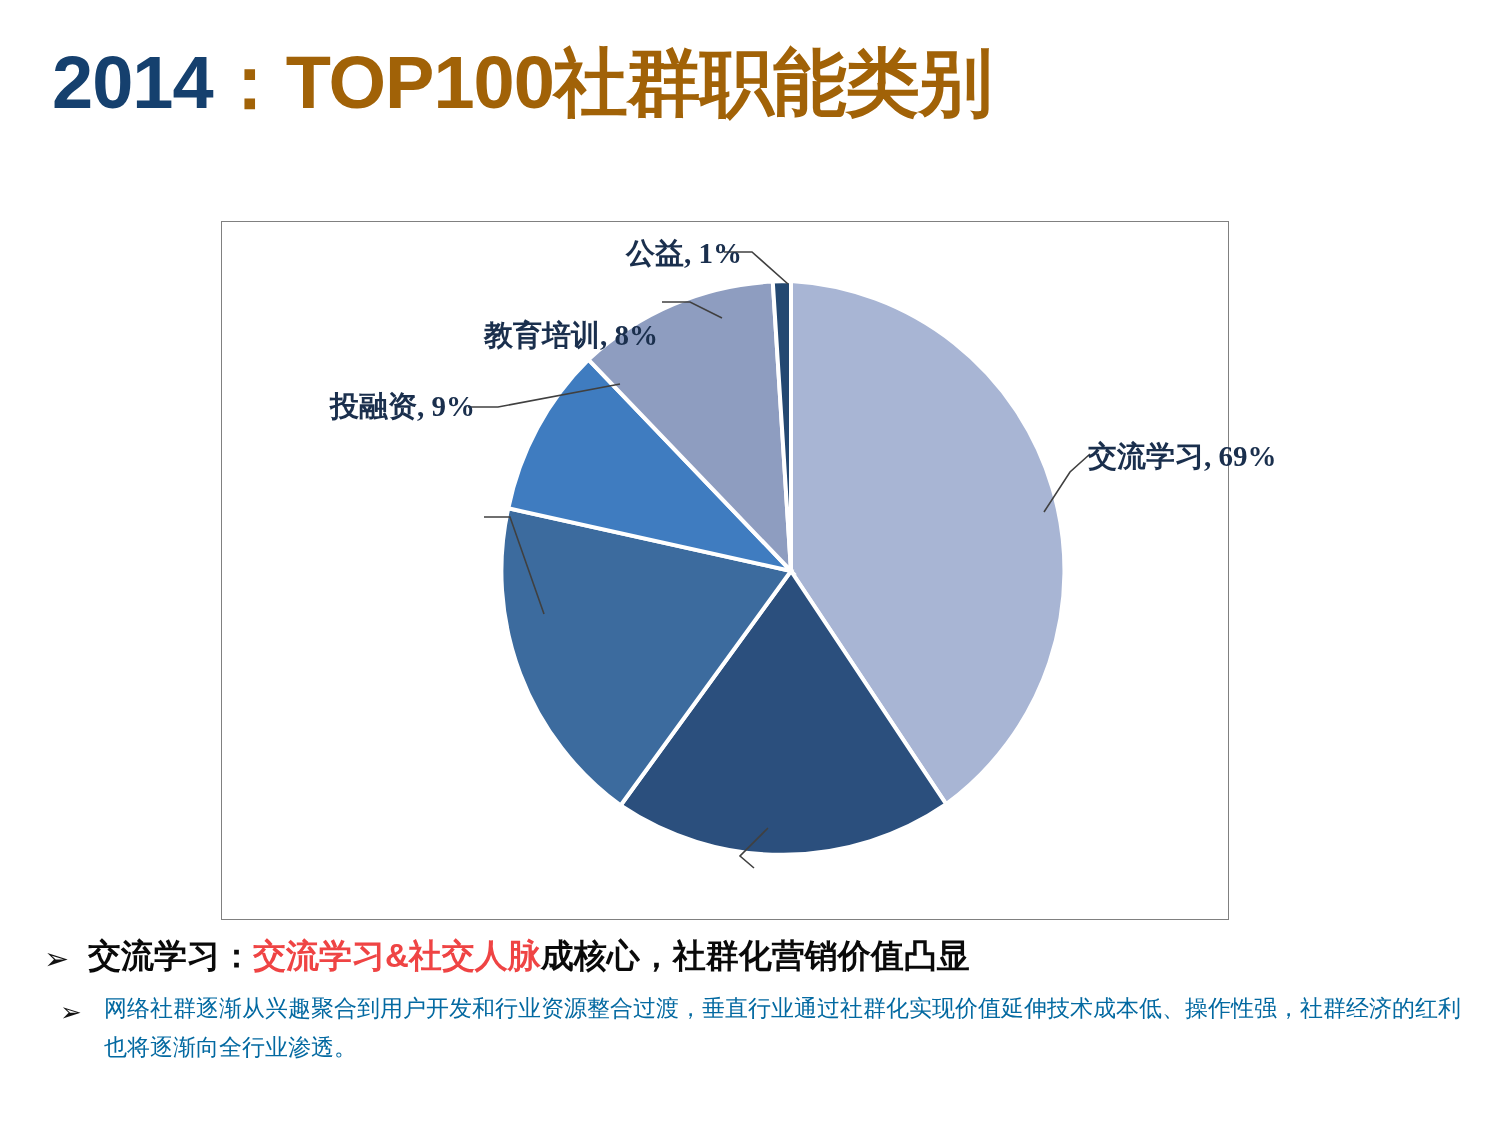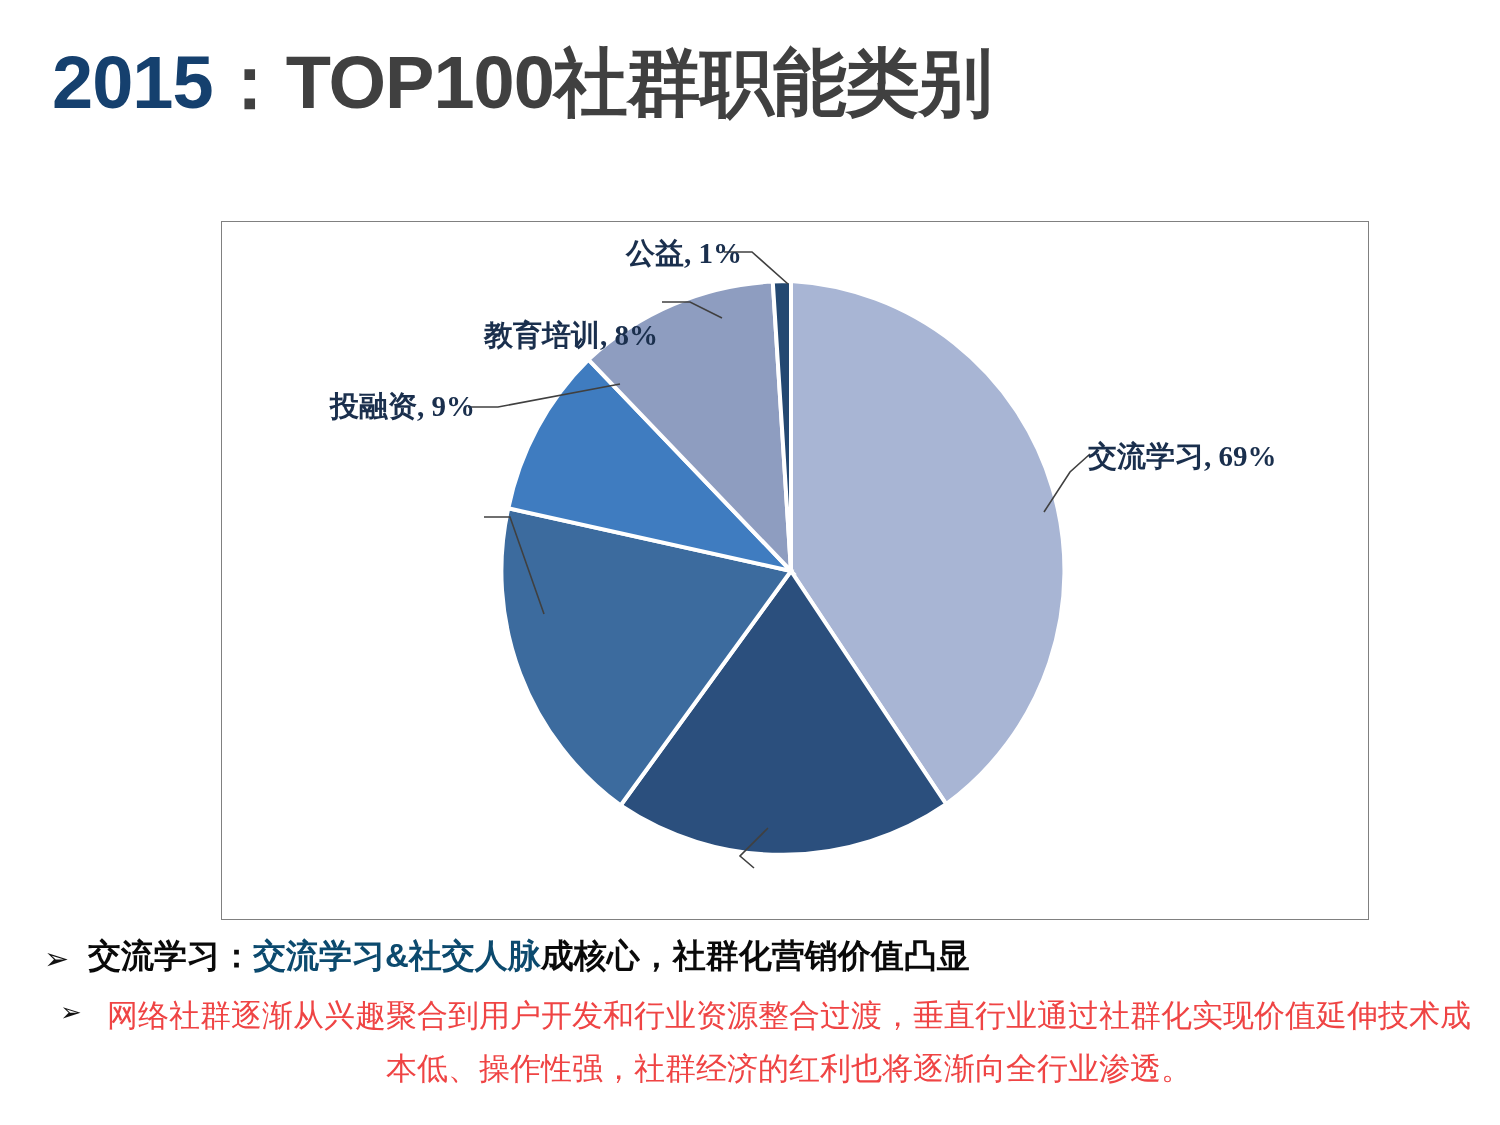--- a/index.html
+++ b/index.html
@@ -20,28 +20,28 @@
     position: absolute;
     left: 52px;
     top: 44px;
     font-size: 74px;
     font-weight: bold;
     letter-spacing: -1px;
     white-space: nowrap;
     line-height: 1.05;
   }
   #slide-title .year { color: #15406e; }
-  #slide-title .rest { color: #404040; }
+  #slide-title .rest { color: #a16207; }
 
   
   #chart-frame {
     position: absolute;
     left: 221px;
     top: 221px;
-    width: 1148px;
+    width: 1008px;
     height: 699px;
     border: 1px solid #808080;
     box-sizing: border-box;
     background: #ffffff;
   }
 
   #pie-svg {
     position: absolute;
     left: 0;
     top: 0;
@@ -91,35 +91,35 @@
 
   #bullet-1 { margin-bottom: 10px; }
   #bullet-1 .bullet-marker { font-size: 30px; padding-top: 10px; }
   #bullet-1 .bullet-body {
     font-size: 33px;
     font-weight: bold;
     color: #0a0a0a;
     line-height: 1.35;
     white-space: nowrap;
   }
-  #bullet-1 .accent { color: #0c4a6e; }
+  #bullet-1 .accent { color: #ef4444; }
 
   #bullet-2 .bullet-marker { font-size: 26px; padding-top: 10px; padding-left: 16px; }
   #bullet-2 .bullet-body {
-    font-size: 31px;
-    color: #ef4444;
+    font-size: 23px;
+    color: #0369a1;
     line-height: 1.72;
-    text-align: center;
+    text-align: left;
   }
 </style>
 </head>
 <body>
 
 <div id="slide-title">
-  <span class="year">2015</span><span class="rest">：TOP100社群职能类别</span>
+  <span class="year">2014</span><span class="rest">：TOP100社群职能类别</span>
 </div>
 
 <div id="chart-frame">
 
   <svg id="pie-svg" viewBox="0 0 1148 699">
 
     <g>
 
       <path d="M 569 349 L 569 59 A 290 290 0 0 1 724.19 582.21 Z" fill="#a8b5d4" stroke="#ffffff" stroke-width="4"></path>
 

